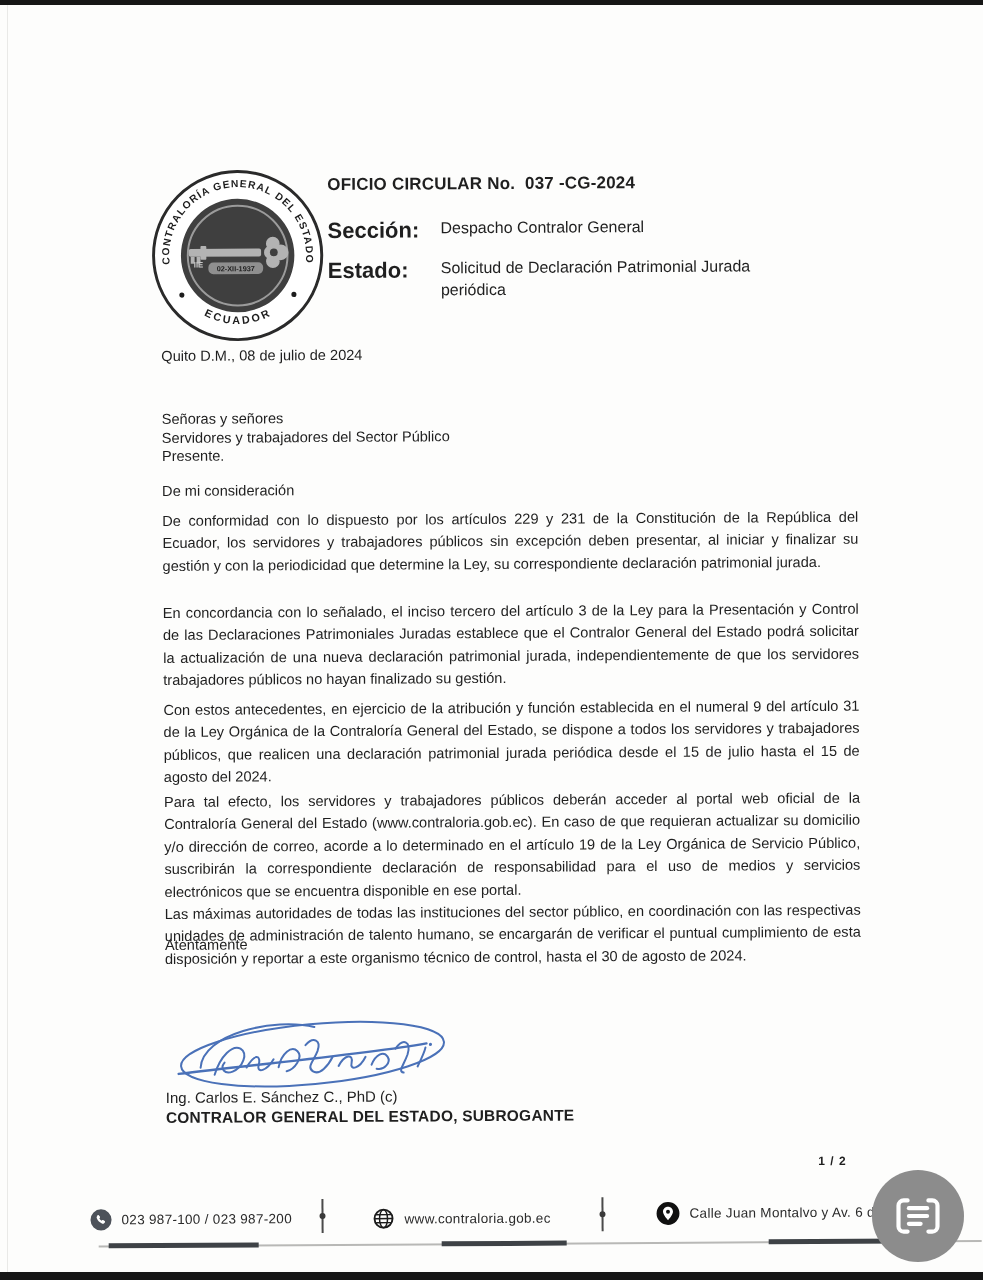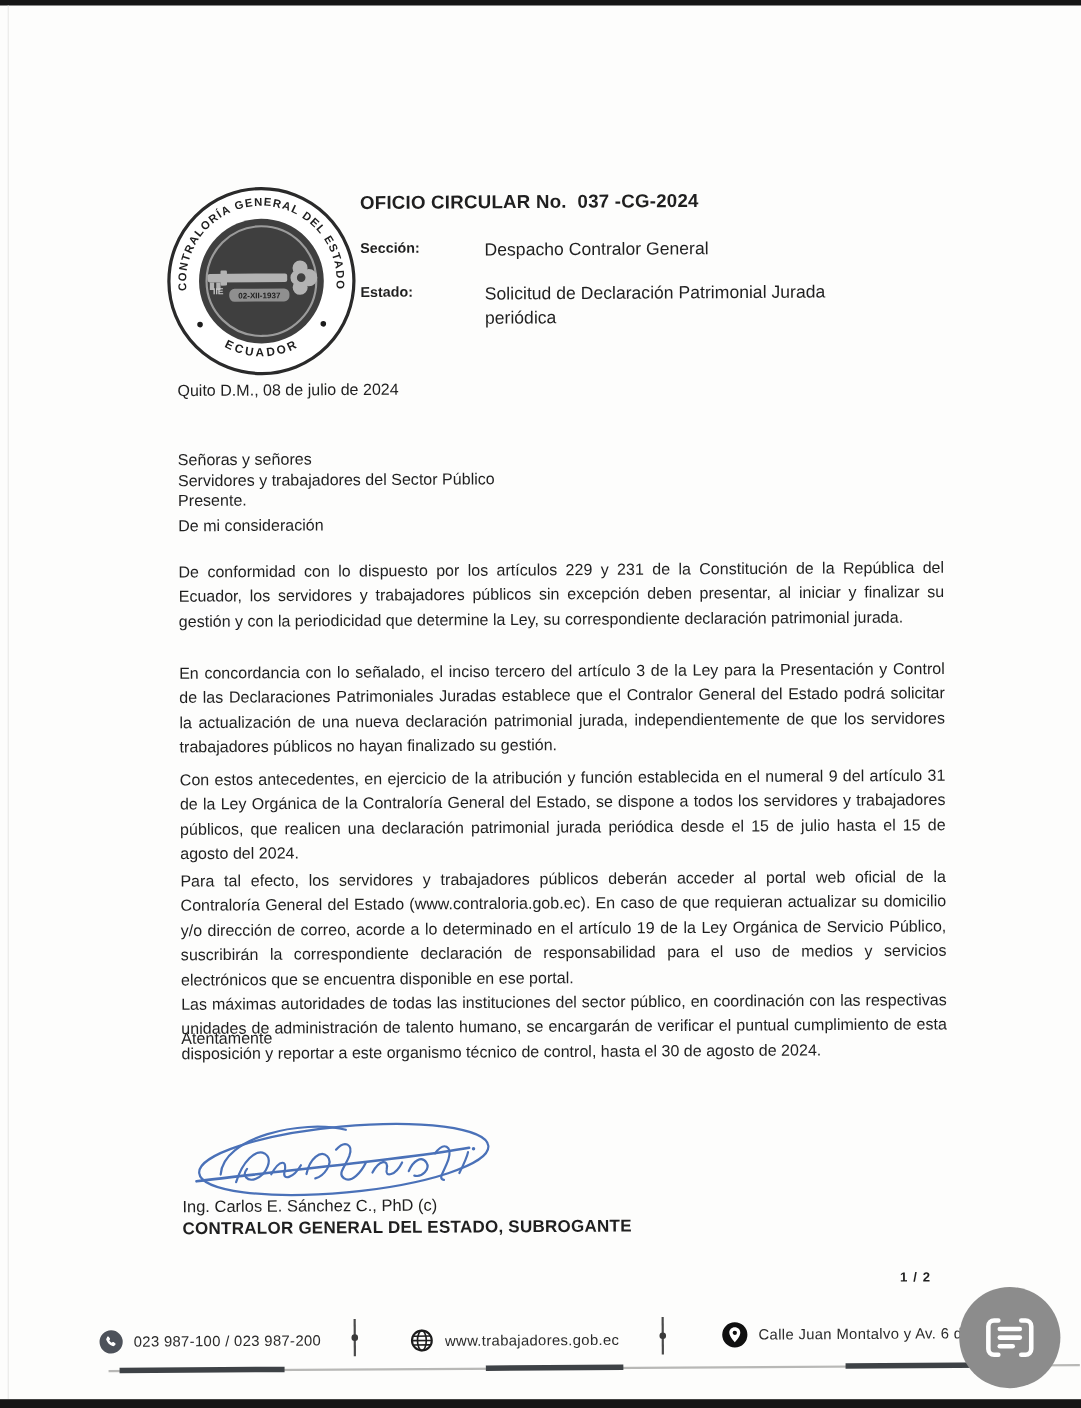--- a/index.html
+++ b/index.html
@@ -7,30 +7,30 @@
           font-family:"Liberation Sans","DejaVu Sans",sans-serif;color:#1f1f1f;}
   .bar{position:absolute;left:0;width:983px;background:#161616;}
   .bar.top{top:0;height:5px;}
   .bar.bottom{top:1272px;height:8px;}
   .paper-edge{position:absolute;left:7px;top:5px;width:1px;height:1267px;background:#e9e9e7;}
   .photo{position:absolute;left:0;top:0;width:983px;height:1280px;transform:rotate(-0.35deg);transform-origin:50% 50%;}
 
   
   .seal{position:absolute;left:150px;top:166px;width:180px;height:176px;}
   .hdr-title{position:absolute;left:330px;top:174px;font-size:17px;font-weight:bold;white-space:pre;letter-spacing:.2px;}
-  .hdr-label{position:absolute;left:330px;font-size:13px;font-weight:bold;}
+  .hdr-label{position:absolute;left:330px;font-size:22px;font-weight:bold;}
   .hdr-value{position:absolute;left:443px;font-size:16px;line-height:22px;}
   .row-seccion{top:217px;} .row-asunto{top:257px;}
   .asunto-value{width:352px;}
 
   
   .line{position:absolute;left:163px;font-size:14.6px;}
   .date-line{top:346px;}
   .recipients{position:absolute;left:163px;top:408px;font-size:14.6px;line-height:18.6px;}
-  .salutation{top:469px;}
+  .salutation{top:481px;}
   .para{position:absolute;left:163px;width:696px;font-size:14.6px;line-height:22.4px;text-align:justify;}
   .p1{top:508px;} .p2{top:600px;} .p3{top:697px;} .p4{top:789px;} .p5{top:901px;}
   .closing{top:935px;}
   .signature{position:absolute;left:160px;top:1014px;width:300px;height:80px;}
   .signer-name{top:1087px;font-size:15px;}
   .signer-title{top:1107px;font-size:15.5px;font-weight:bold;letter-spacing:.2px;}
   .page-num{position:absolute;left:815px;top:1156px;font-size:12px;font-weight:bold;letter-spacing:1px;}
 
   
   .f-item{position:absolute;display:flex;align-items:center;gap:9px;font-size:13.5px;color:#2b2b2b;letter-spacing:.3px;}
@@ -147,21 +147,21 @@
     <div class="f-sep sep1"></div>
 
     <div class="f-item f-web">
       <svg width="24" height="24" viewBox="0 0 24 24">
         <circle cx="12" cy="12" r="9" fill="none" stroke="#1c1c1c" stroke-width="1.9"></circle>
         <ellipse cx="12" cy="12" rx="4" ry="9" fill="none" stroke="#1c1c1c" stroke-width="1.5"></ellipse>
         <line x1="3.4" y1="12" x2="20.6" y2="12" stroke="#1c1c1c" stroke-width="1.5"></line>
         <line x1="4.6" y1="8" x2="19.4" y2="8" stroke="#1c1c1c" stroke-width="1.4"></line>
         <line x1="4.6" y1="16" x2="19.4" y2="16" stroke="#1c1c1c" stroke-width="1.4"></line>
       </svg>
-      <span>www.trabajadores.gob.ec</span>
+      <span>www.contraloria.gob.ec</span>
     </div>
 
     <div class="f-sep sep2"></div>
 
     <div class="f-item f-addr">
       <svg width="25" height="25" viewBox="0 0 24 24">
         <circle cx="12" cy="12" r="11" fill="#101010"></circle>
         <path d="M12 5.5c2.8 0 4.8 2.1 4.8 4.7 0 3.4-4.8 8.3-4.8 8.3s-4.8-4.9-4.8-8.3c0-2.6 2-4.7 4.8-4.7z" fill="#ffffff"></path>
         <circle cx="12" cy="10.3" r="1.9" fill="#101010"></circle>
       </svg>

